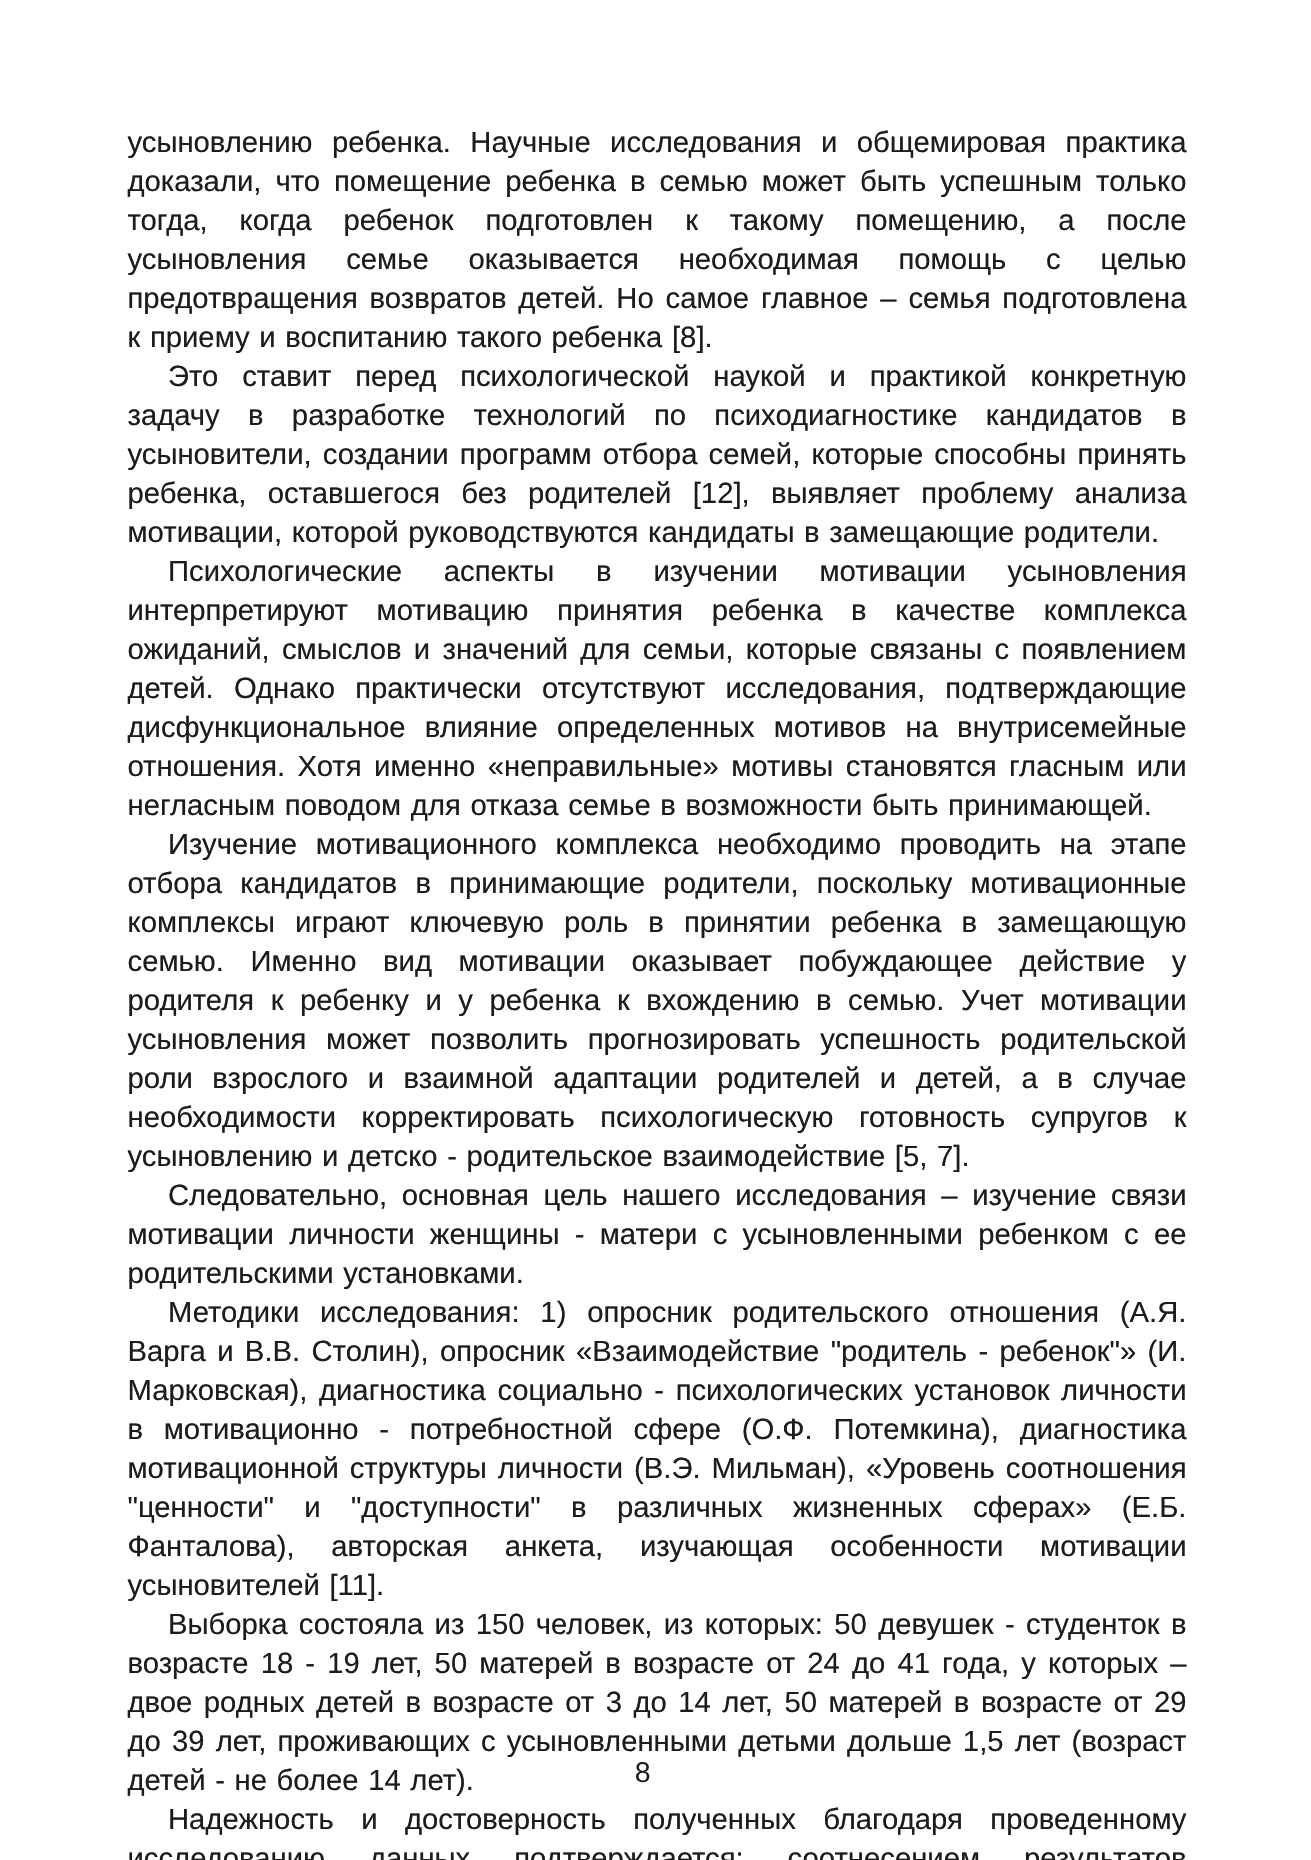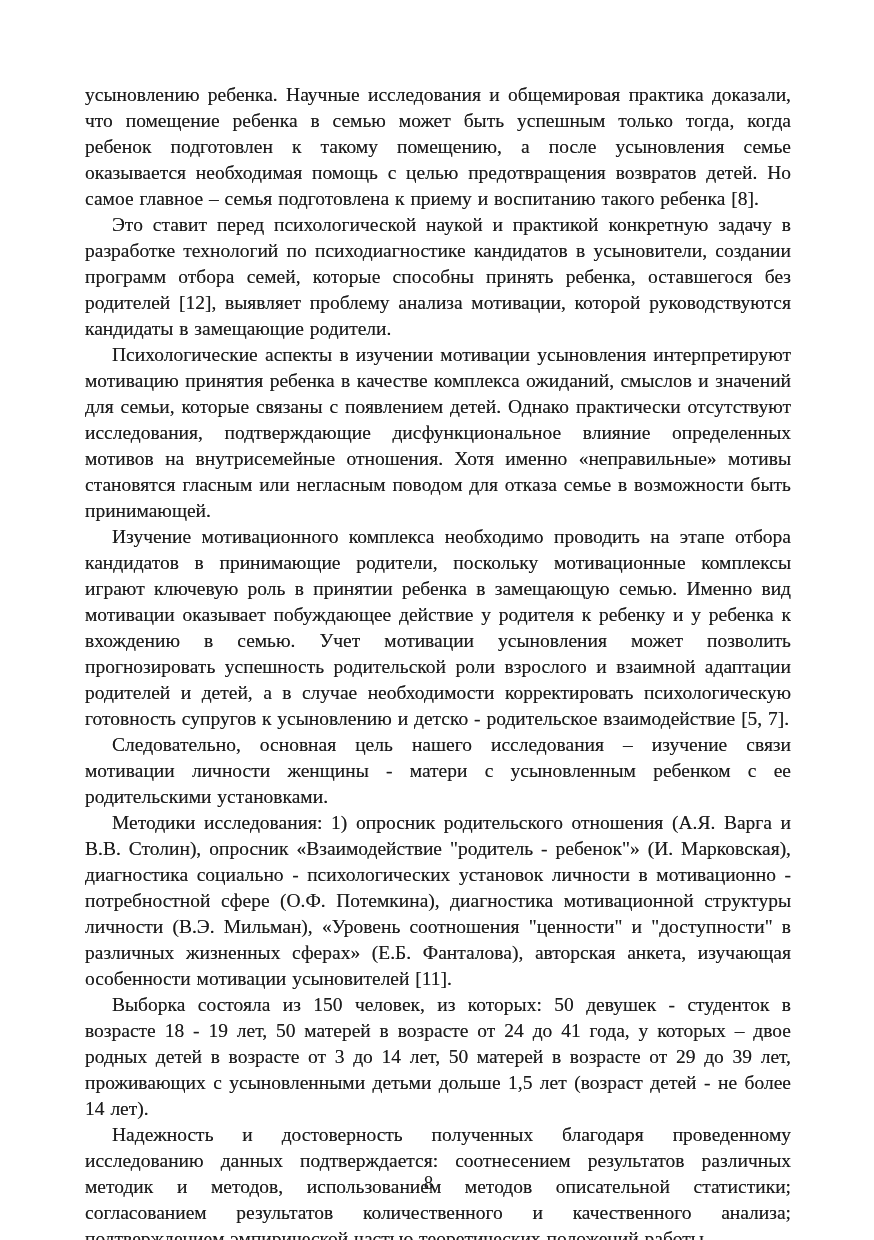--- a/index.html
+++ b/index.html
@@ -6,21 +6,21 @@
     margin: 0;
     padding: 0;
     background: #ffffff;
   }
   .page {
     position: relative;
     width: 857px;
     height: 1240px;
     background: #ffffff;
     overflow: hidden;
-    font-family: Liberation Serif, serif;
+    font-family: Liberation Sans, sans-serif;
     color: #1c1c1c;
   }
   .content {
     position: absolute;
     left: 85px;
     top: 82px;
     width: 706px;
   }
   .content p {
     margin: 0;
@@ -50,20 +50,20 @@
 </style>
 </head>
 <body>
 
 <div class="page">
   <div class="content">
     <p class="no-indent">усыновлению ребенка. Научные исследования и общемировая практика доказали, что помещение ребенка в семью может быть успешным только тогда, когда ребенок подготовлен к такому помещению, а после усыновления семье оказывается необходимая помощь с целью предотвращения возвратов детей. Но самое главное – семья подготовлена к приему и воспитанию такого ребенка [8].</p>
     <p>Это ставит перед психологической наукой и практикой конкретную задачу в разработке технологий по психодиагностике кандидатов в усыновители, создании программ отбора семей, которые способны принять ребенка, оставшегося без родителей [12], выявляет проблему анализа мотивации, которой руководствуются кандидаты в замещающие родители.</p>
     <p>Психологические аспекты в изучении мотивации усыновления интерпретируют мотивацию принятия ребенка в качестве комплекса ожиданий, смыслов и значений для семьи, которые связаны с появлением детей. Однако практически отсутствуют исследования, подтверждающие дисфункциональное влияние определенных мотивов на внутрисемейные отношения. Хотя именно «неправильные» мотивы становятся гласным или негласным поводом для отказа семье в возможности быть принимающей.</p>
     <p>Изучение мотивационного комплекса необходимо проводить на этапе отбора кандидатов в принимающие родители, поскольку мотивационные комплексы играют ключевую роль в принятии ребенка в замещающую семью. Именно вид мотивации оказывает побуждающее действие у родителя к ребенку и у ребенка к вхождению в семью. Учет мотивации усыновления может позволить прогнозировать успешность родительской роли взрослого и взаимной адаптации родителей и детей, а в случае необходимости корректировать психологическую готовность супругов к усыновлению и детско - родительское взаимодействие [5, 7].</p>
-    <p>Следовательно, основная цель нашего исследования – изучение связи мотивации личности женщины - матери с усыновленным ребенком с ее родительскими установками.</p>
+    <p>Следовательно, основная цель нашего исследования – изучение связи мотивации личности женщины - матери с усыновленными ребенком с ее родительскими установками.</p>
     <p>Методики исследования: 1) опросник родительского отношения (А.Я. Варга и В.В. Столин), опросник «Взаимодействие "родитель - ребенок"» (И. Марковская), диагностика социально - психологических установок личности в мотивационно - потребностной сфере (О.Ф. Потемкина), диагностика мотивационной структуры личности (В.Э. Мильман), «Уровень соотношения "ценности" и "доступности" в различных жизненных сферах» (Е.Б. Фанталова), авторская анкета, изучающая особенности мотивации усыновителей [11].</p>
     <p>Выборка состояла из 150 человек, из которых: 50 девушек - студенток в возрасте 18 - 19 лет, 50 матерей в возрасте от 24 до 41 года, у которых – двое родных детей в возрасте от 3 до 14 лет, 50 матерей в возрасте от 29 до 39 лет, проживающих с усыновленными детьми дольше 1,5 лет (возраст детей - не более 14 лет).</p>
     <p>Надежность и достоверность полученных благодаря проведенному исследованию данных подтверждается: соотнесением результатов различных методик и методов, использованием методов описательной статистики; согласованием результатов количественного и качественного анализа; подтверждением эмпирической частью теоретических положений работы.</p>
 
   </div>
   <div class="page-number">8</div>
 </div>
 
 </body></html>

